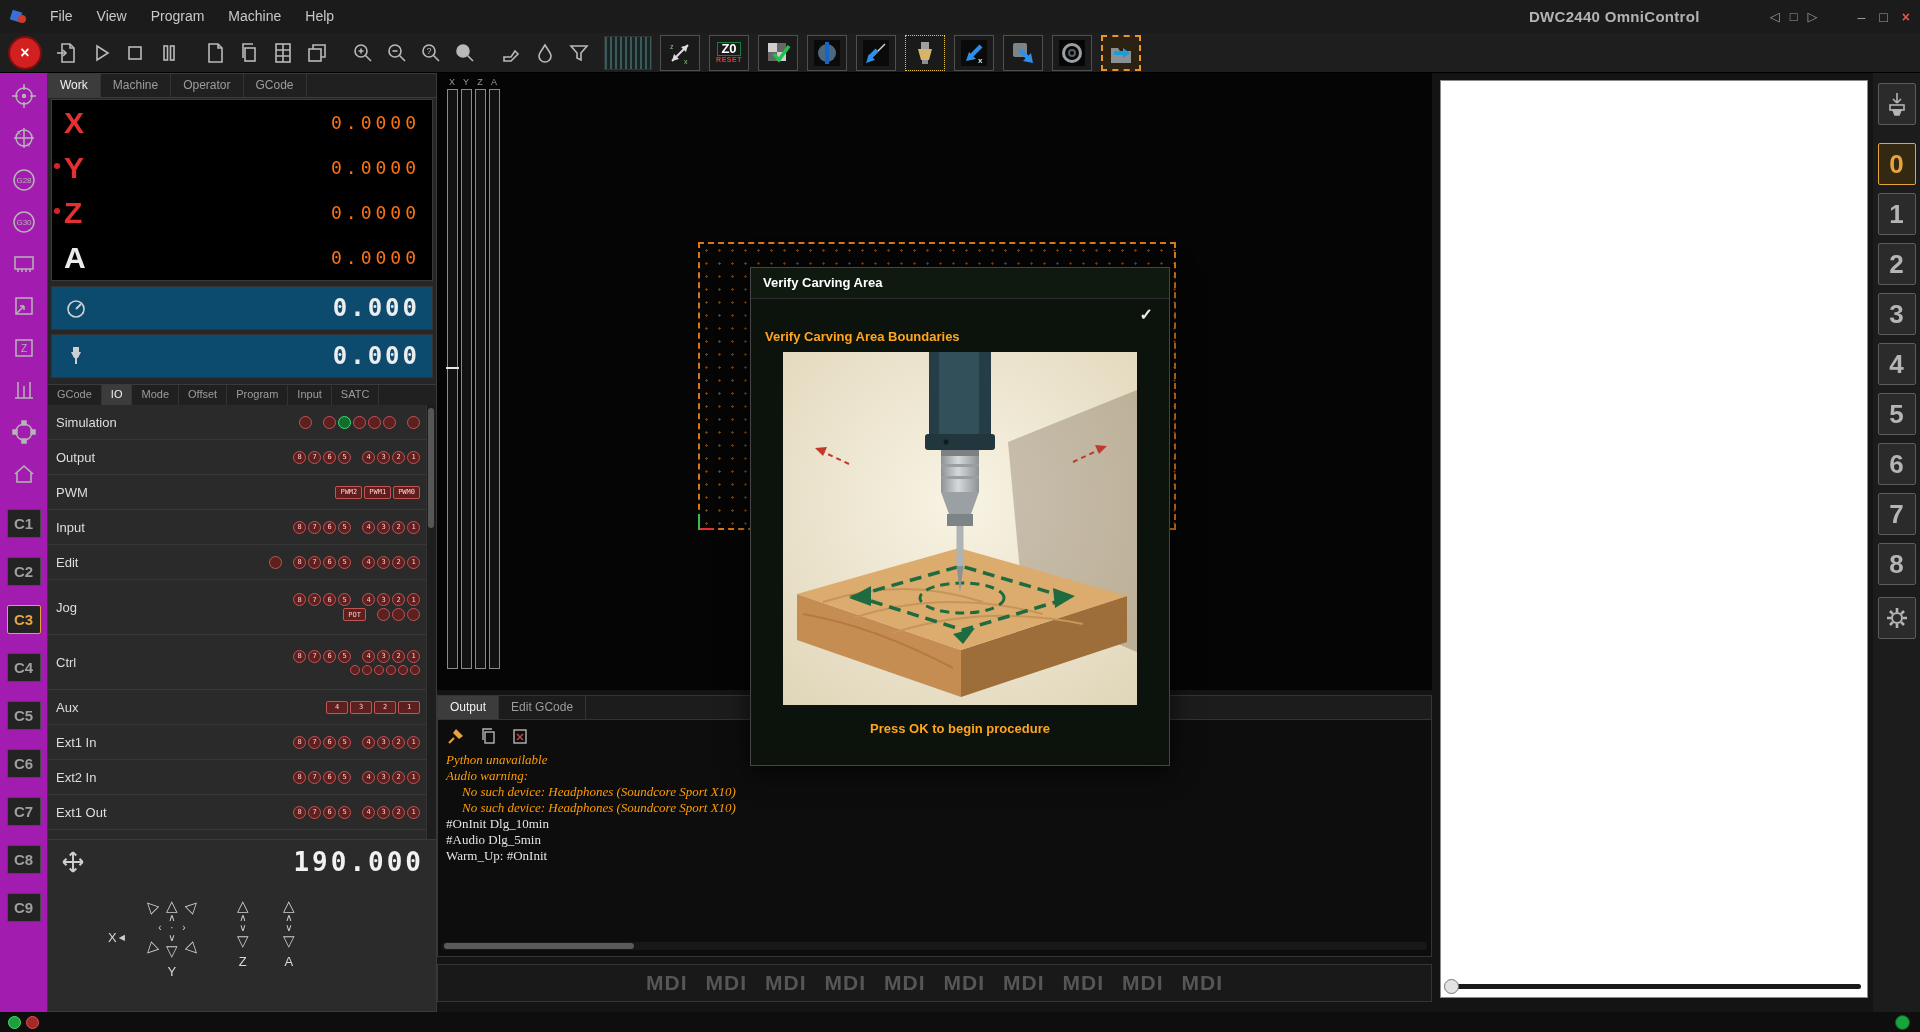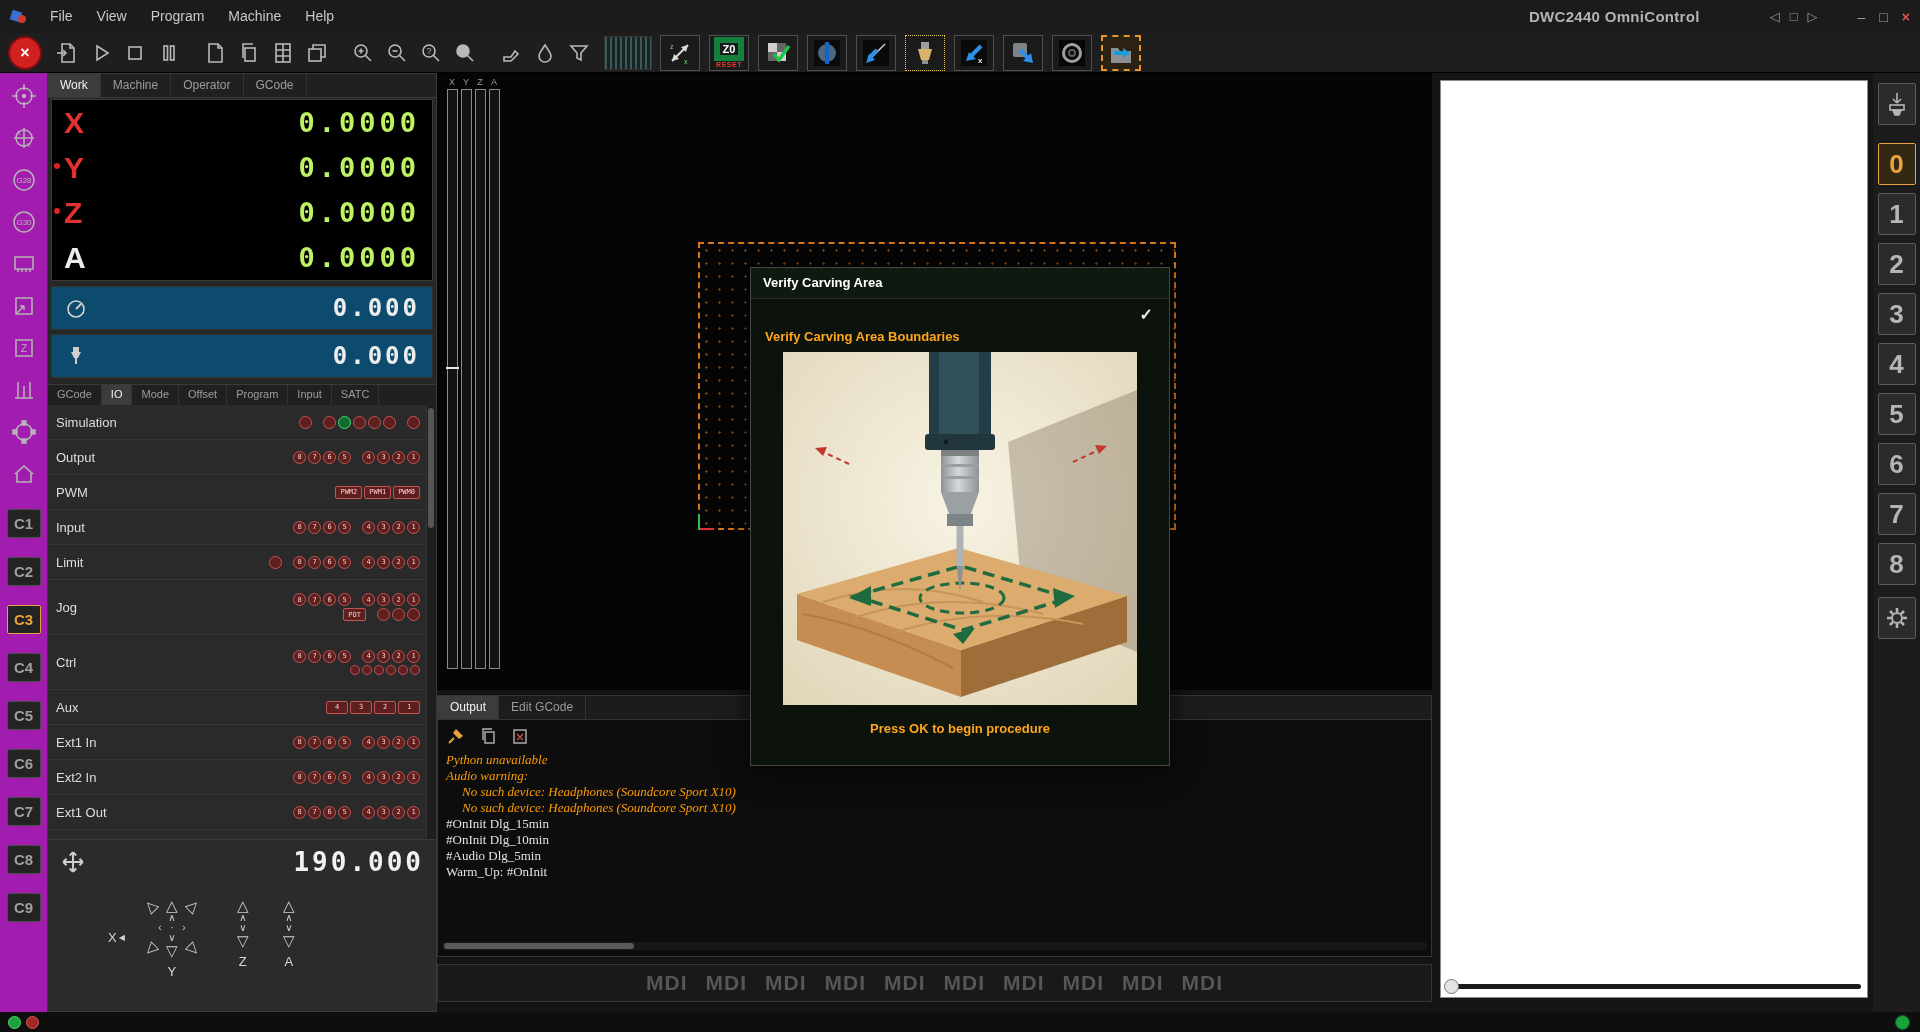--- a/index.html
+++ b/index.html
@@ -22,21 +22,21 @@
   #toolbar{position:absolute;left:0;top:33px;right:0;height:40px;background:#1e1e1e;border-bottom:1px solid #000;
            display:flex;align-items:center;padding:0 8px;box-sizing:border-box}
   .estop{width:30px;height:30px;border-radius:50%;background:#d21f1f;border:2px solid #7a0f0f;color:#fff;
          font-weight:bold;font-size:16px;display:flex;align-items:center;justify-content:center;margin-right:8px}
   .tbtn{width:34px;height:34px;display:flex;align-items:center;justify-content:center;border-radius:3px}
   .tgap{width:12px}
   .tsep{width:46px;height:32px;margin:0 8px;background:repeating-linear-gradient(90deg,#3c5a5a 0 2px,#182424 2px 5px);border:1px solid #333}
   .cbtn{width:40px;height:36px;background:#1a1a1a;border:1px solid #4f4f4f;display:flex;align-items:center;justify-content:center;margin-right:9px;box-sizing:border-box;flex-direction:column}
   .cbtn.dotted-yellow{border:1px dotted #e8c84a}
   .cbtn.dashed-orange{border:2px dashed #e8962a;background:#2c2214}
-  .z0t{border:6px solid #15803d;color:#fff;font-weight:bold;font-size:11px;line-height:12px;padding:0 3px}
+  .z0t{border:1px solid #15803d;color:#fff;font-weight:bold;font-size:13px;line-height:12px;padding:0 3px}
   .z0r{color:#e23b2e;font-weight:bold;font-size:7px;letter-spacing:.5px}
 
   
   #left-strip{position:absolute;left:0;top:73px;width:47px;bottom:20px;background:#a21caf;display:flex;flex-direction:column;align-items:center;padding-top:6px;box-sizing:border-box}
   .sbtn{width:36px;height:34px;display:flex;align-items:center;justify-content:center;margin-bottom:8px;border-radius:3px}
   #c-buttons{display:flex;flex-direction:column;align-items:center;margin-top:10px}
   .cbt{width:32px;height:27px;border:1px solid #4a4a4a;background:#232323;color:#9f9f9f;font-weight:bold;font-size:15px;
        display:flex;align-items:center;justify-content:center;margin-bottom:19px;border-radius:2px}
   .cbt.active{color:#e8a33d;border-color:#e8a33d}
 
@@ -45,21 +45,21 @@
   .tabbar{display:flex;background:#202020;border-bottom:1px solid #3a3a3a}
   .tab{padding:4px 12px;font-size:12px;color:#9c9c9c;border-right:1px solid #333}
   .tab.active{background:#3c3c3c;color:#f2f2f2}
   .tab.sm{padding:3px 9px;font-size:11px}
   #lp-tabs{position:absolute;left:0;right:0;top:0;height:24px;box-sizing:border-box}
   #dro{position:absolute;left:3px;right:3px;top:25px;height:182px;background:#000;border:1px solid #3a3a3a;box-sizing:border-box}
   .dro-row{display:flex;align-items:center;height:45px;padding:0 12px;position:relative}
   .dro-dot{position:absolute;left:2px;top:18px;width:6px;height:6px;border-radius:50%;background:#d22}
   .dro-axis{font-weight:bold;font-size:30px;width:44px}
   .dro-axis.red{color:#e23131}.dro-axis.white{color:#ececec}
-  .dro-val{margin-left:auto;font-family:"DejaVu Sans Mono",monospace;font-weight:bold;font-size:27px;color:#bef264;letter-spacing:4px}
+  .dro-val{margin-left:auto;font-family:"DejaVu Sans Mono",monospace;font-weight:normal;font-size:18px;color:#f97316;letter-spacing:4px}
   .meter-row{position:absolute;left:3px;right:3px;height:44px;background:#0c4a6e;border:1px solid #333;box-sizing:border-box;display:flex;align-items:center;padding:0 12px}
   #meter-feed{top:212px}#meter-spindle{top:260px}
   .meter-val{margin-left:auto;font-family:"DejaVu Sans Mono",monospace;font-weight:bold;font-size:24px;color:#ededed;letter-spacing:3px}
   #io-tabs{position:absolute;left:0;right:0;top:310px;height:21px;display:flex;background:#202020;border-bottom:1px solid #3a3a3a;border-top:1px solid #3a3a3a}
   #io-wrap{position:absolute;left:0;right:0;top:331px;height:434px;overflow:hidden;background:#2a2a2a}
   .io-row{display:flex;align-items:center;justify-content:space-between;min-height:35px;padding:2px 16px 2px 8px;border-bottom:1px solid #373737;box-sizing:border-box}
   .io-row.tall{min-height:55px}
   .io-label{font-size:13px;color:#dedede}
   .led-lines{display:flex;flex-direction:column;align-items:flex-end}
   .led-line{display:flex;align-items:center;margin:1px 0}
@@ -535,21 +535,21 @@
               <span class="led">5</span>
               <span class="led-sp"></span>
               <span class="led">4</span>
               <span class="led">3</span>
               <span class="led">2</span>
               <span class="led">1</span>
             </div>
           </div>
         </div>
         <div class="io-row">
-          <div class="io-label">Limit</div>
+          <div class="io-label">Edit</div>
           <div class="led-lines">
             <div class="led-line">
               <span class="led"></span>
               <span class="led-sp"></span>
               <span class="led">8</span>
               <span class="led">7</span>
               <span class="led">6</span>
               <span class="led">5</span>
               <span class="led-sp"></span>
               <span class="led">4</span>
@@ -770,21 +770,20 @@
     <svg width="20" height="20" viewBox="0 0 20 20" fill="none" stroke="#b5b5b5" stroke-width="1.4">
         <rect x="4" y="4" width="12" height="13"></rect>
         <path d="M7 8 l6 6 M13 8 l-6 6" stroke="#c84a4a"></path>
       </svg>
   </div>
   <div id="console-lines">
       <div class="cline warn">Python unavailable</div>
       <div class="cline warn">Audio warning:</div>
       <div class="cline warn2">No such device: Headphones (Soundcore Sport X10)</div>
       <div class="cline warn2">No such device: Headphones (Soundcore Sport X10)</div>
-      <div class="cline plain">#OnInit Dlg_15min</div>
       <div class="cline plain">#OnInit Dlg_10min</div>
       <div class="cline plain">#Audio Dlg_5min</div>
       <div class="cline plain">Warm_Up: #OnInit</div>
     </div>
   <div id="out-scroll">
       <div id="out-thumb"></div>
     </div>
 </div>
 
 <div id="mdi-bar">

